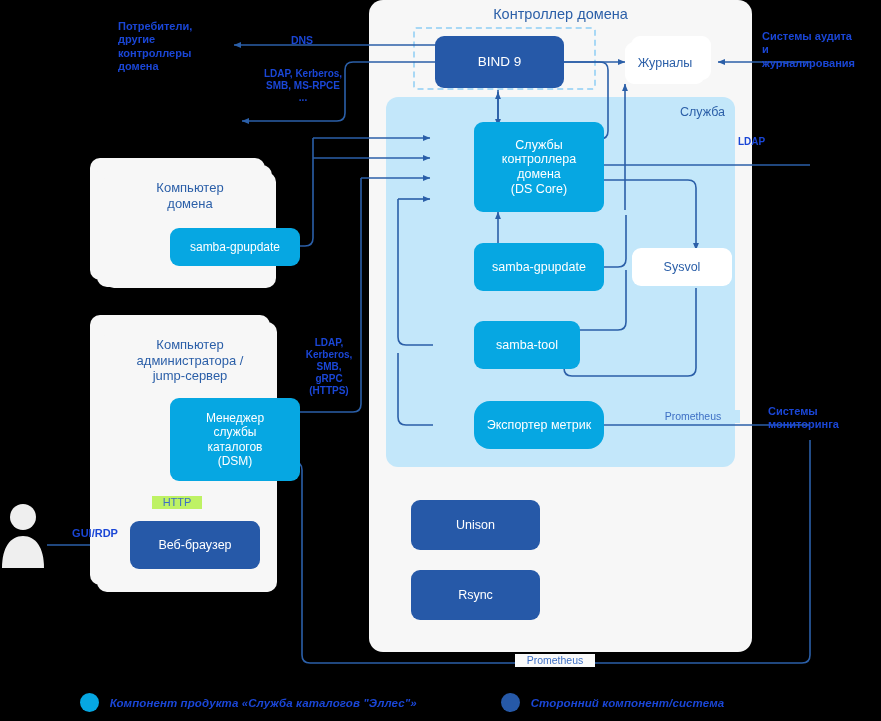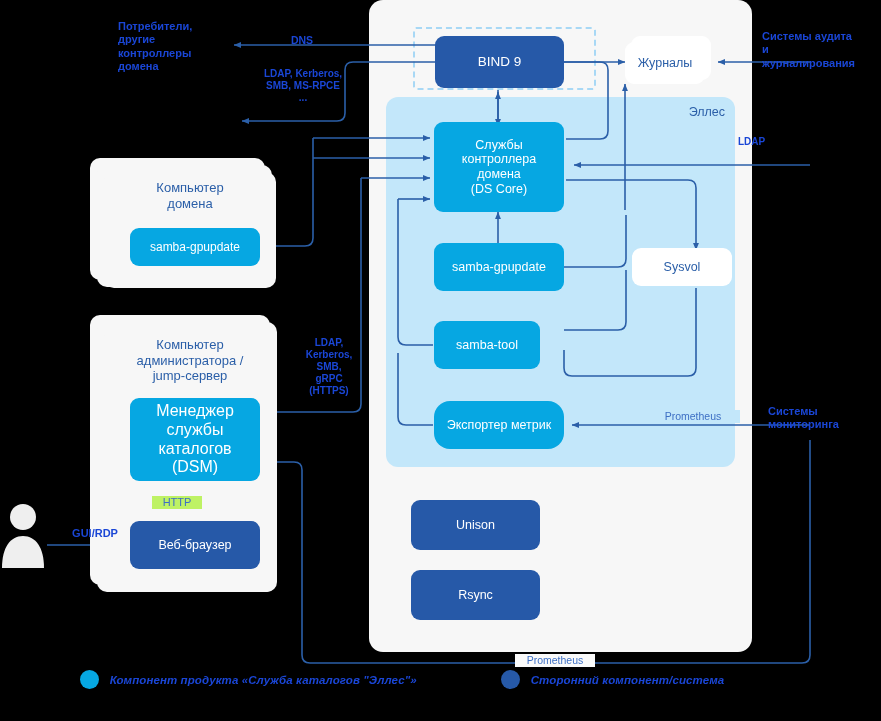--- a/index.html
+++ b/index.html
@@ -10,21 +10,21 @@
   }
   #stage{position:absolute;left:0;top:0;width:881px;height:721px;}
 
   
   .abs{position:absolute;box-sizing:border-box;}
   .box{
     position:absolute;box-sizing:border-box;display:flex;
     align-items:center;justify-content:center;text-align:center;
     border-radius:9px;color:#fff;line-height:1.18;
   }
-  .box-cyan{background:#06a7e2;}
+  .box-cyan{background:#06a7e2;margin-left:40px;}
   .box-navy{background:#2659a8;}
   .box-white{
     background:#ffffff;color:#2b5fa8;border-radius:9px;
   }
   .card{
     position:absolute;box-sizing:border-box;background:#f4f4f4;
     border-radius:10px;
   }
   .card-top{background:#f7f7f7;}
   .panel-host{
@@ -48,42 +48,43 @@
     white-space:pre-line;
   }
   .lbl-strong{font-weight:bold;color:#1a46d6;}
   .edge-label{
     position:absolute;color:#3d6fc4;background:#fafafa;
     line-height:1.2;text-align:center;white-space:pre-line;
   }
   .edge-label.onblack{background:transparent;color:#1a46d6;font-weight:bold;}
 
   
-  .legend{position:absolute;left:0;top:663px;width:804px;height:33px;
+  .legend{position:absolute;left:0;top:686px;width:804px;height:33px;
     display:flex;align-items:center;justify-content:center;gap:84px;}
   .leg-item{display:flex;align-items:center;gap:11px;}
   .dot{width:19px;height:19px;border-radius:50%;flex:0 0 auto;}
   .leg-txt{font-style:italic;font-weight:bold;font-size:11.5px;color:#1a46d6;
     letter-spacing:.1px;white-space:nowrap;}
 
   svg.wires{position:absolute;left:0;top:0;width:881px;height:721px;
     overflow:visible;pointer-events:none;}
 </style>
 </head>
 <body>
 
 <div id="stage">
 
   <div class="panel-host" style="left:369px;top:0px;width:383px;height:652px;"></div>
 
+  <div class="ttl" style="left:369px;top:6px;width:383px;font-size:14.5px;font-weight:normal;">Контроллер домена</div>
 
   <div class="dashed" style="left:413px;top:27px;width:183px;height:63px;"></div>
 
   <div class="panel-ellas" style="left:386px;top:97px;width:349px;height:370px;"></div>
-  <div class="ttl" style="left:620px;top:105px;width:105px;font-size:12.5px;text-align:right;color:#2b5fa8;">Эллес</div>
+  <div class="ttl" style="left:620px;top:105px;width:105px;font-size:12.5px;text-align:right;color:#2b5fa8;">Служба</div>
 
   <svg class="wires" viewBox="0 0 881 721">
     <defs>
       <marker id="ah" markerWidth="9" markerHeight="9" refX="7.4" refY="3.1" orient="auto" markerUnits="userSpaceOnUse">
         <path d="M0,0 L7.6,3.1 L0,6.2 z" fill="#2b5fa8"></path>
       </marker>
     </defs>
     <g fill="none" stroke="#2b5fa8" stroke-width="1.6">
 
       <path d="M436,45 L234,45" marker-end="url(#ah)"></path>
@@ -162,21 +163,21 @@
   <div class="ttl" style="left:104px;top:180px;width:172px;font-size:13px;white-space:pre-line;">Компьютер
 домена</div>
   <div class="box box-cyan" style="left:130px;top:228px;width:130px;height:38px;font-size:12px;">samba-gpupdate</div>
 
   <div class="card card-top" style="left:90px;top:315px;width:180px;height:270px;"></div>
   <div class="card card-top" style="left:97px;top:322px;width:180px;height:270px;"></div>
   <div class="card" style="left:104px;top:329px;width:172px;height:263px;background:#f7f7f7;"></div>
   <div class="ttl" style="left:104px;top:337px;width:172px;font-size:13px;white-space:pre-line;">Компьютер
 администратора /
 jump-сервер</div>
-  <div class="box box-cyan" style="left:130px;top:398px;width:130px;height:83px;font-size:16px;white-space:pre-line;">Менеджер
+  <div class="box box-cyan" style="left:130px;top:398px;width:130px;height:83px;font-size:12px;white-space:pre-line;">Менеджер
 службы
 каталогов
 (DSM)</div>
   <div class="box box-navy" style="left:130px;top:521px;width:130px;height:48px;font-size:12.5px;">Веб-браузер</div>
 
   <svg class="abs" style="left:0px;top:500px;width:47px;height:70px;" viewBox="0 0 47 70">
     <circle cx="23" cy="17" r="13" fill="#efefef"></circle>
     <path d="M2,68 C2,48 10,36 23,36 C36,36 44,48 44,68 Z" fill="#efefef"></path>
   </svg>
 

